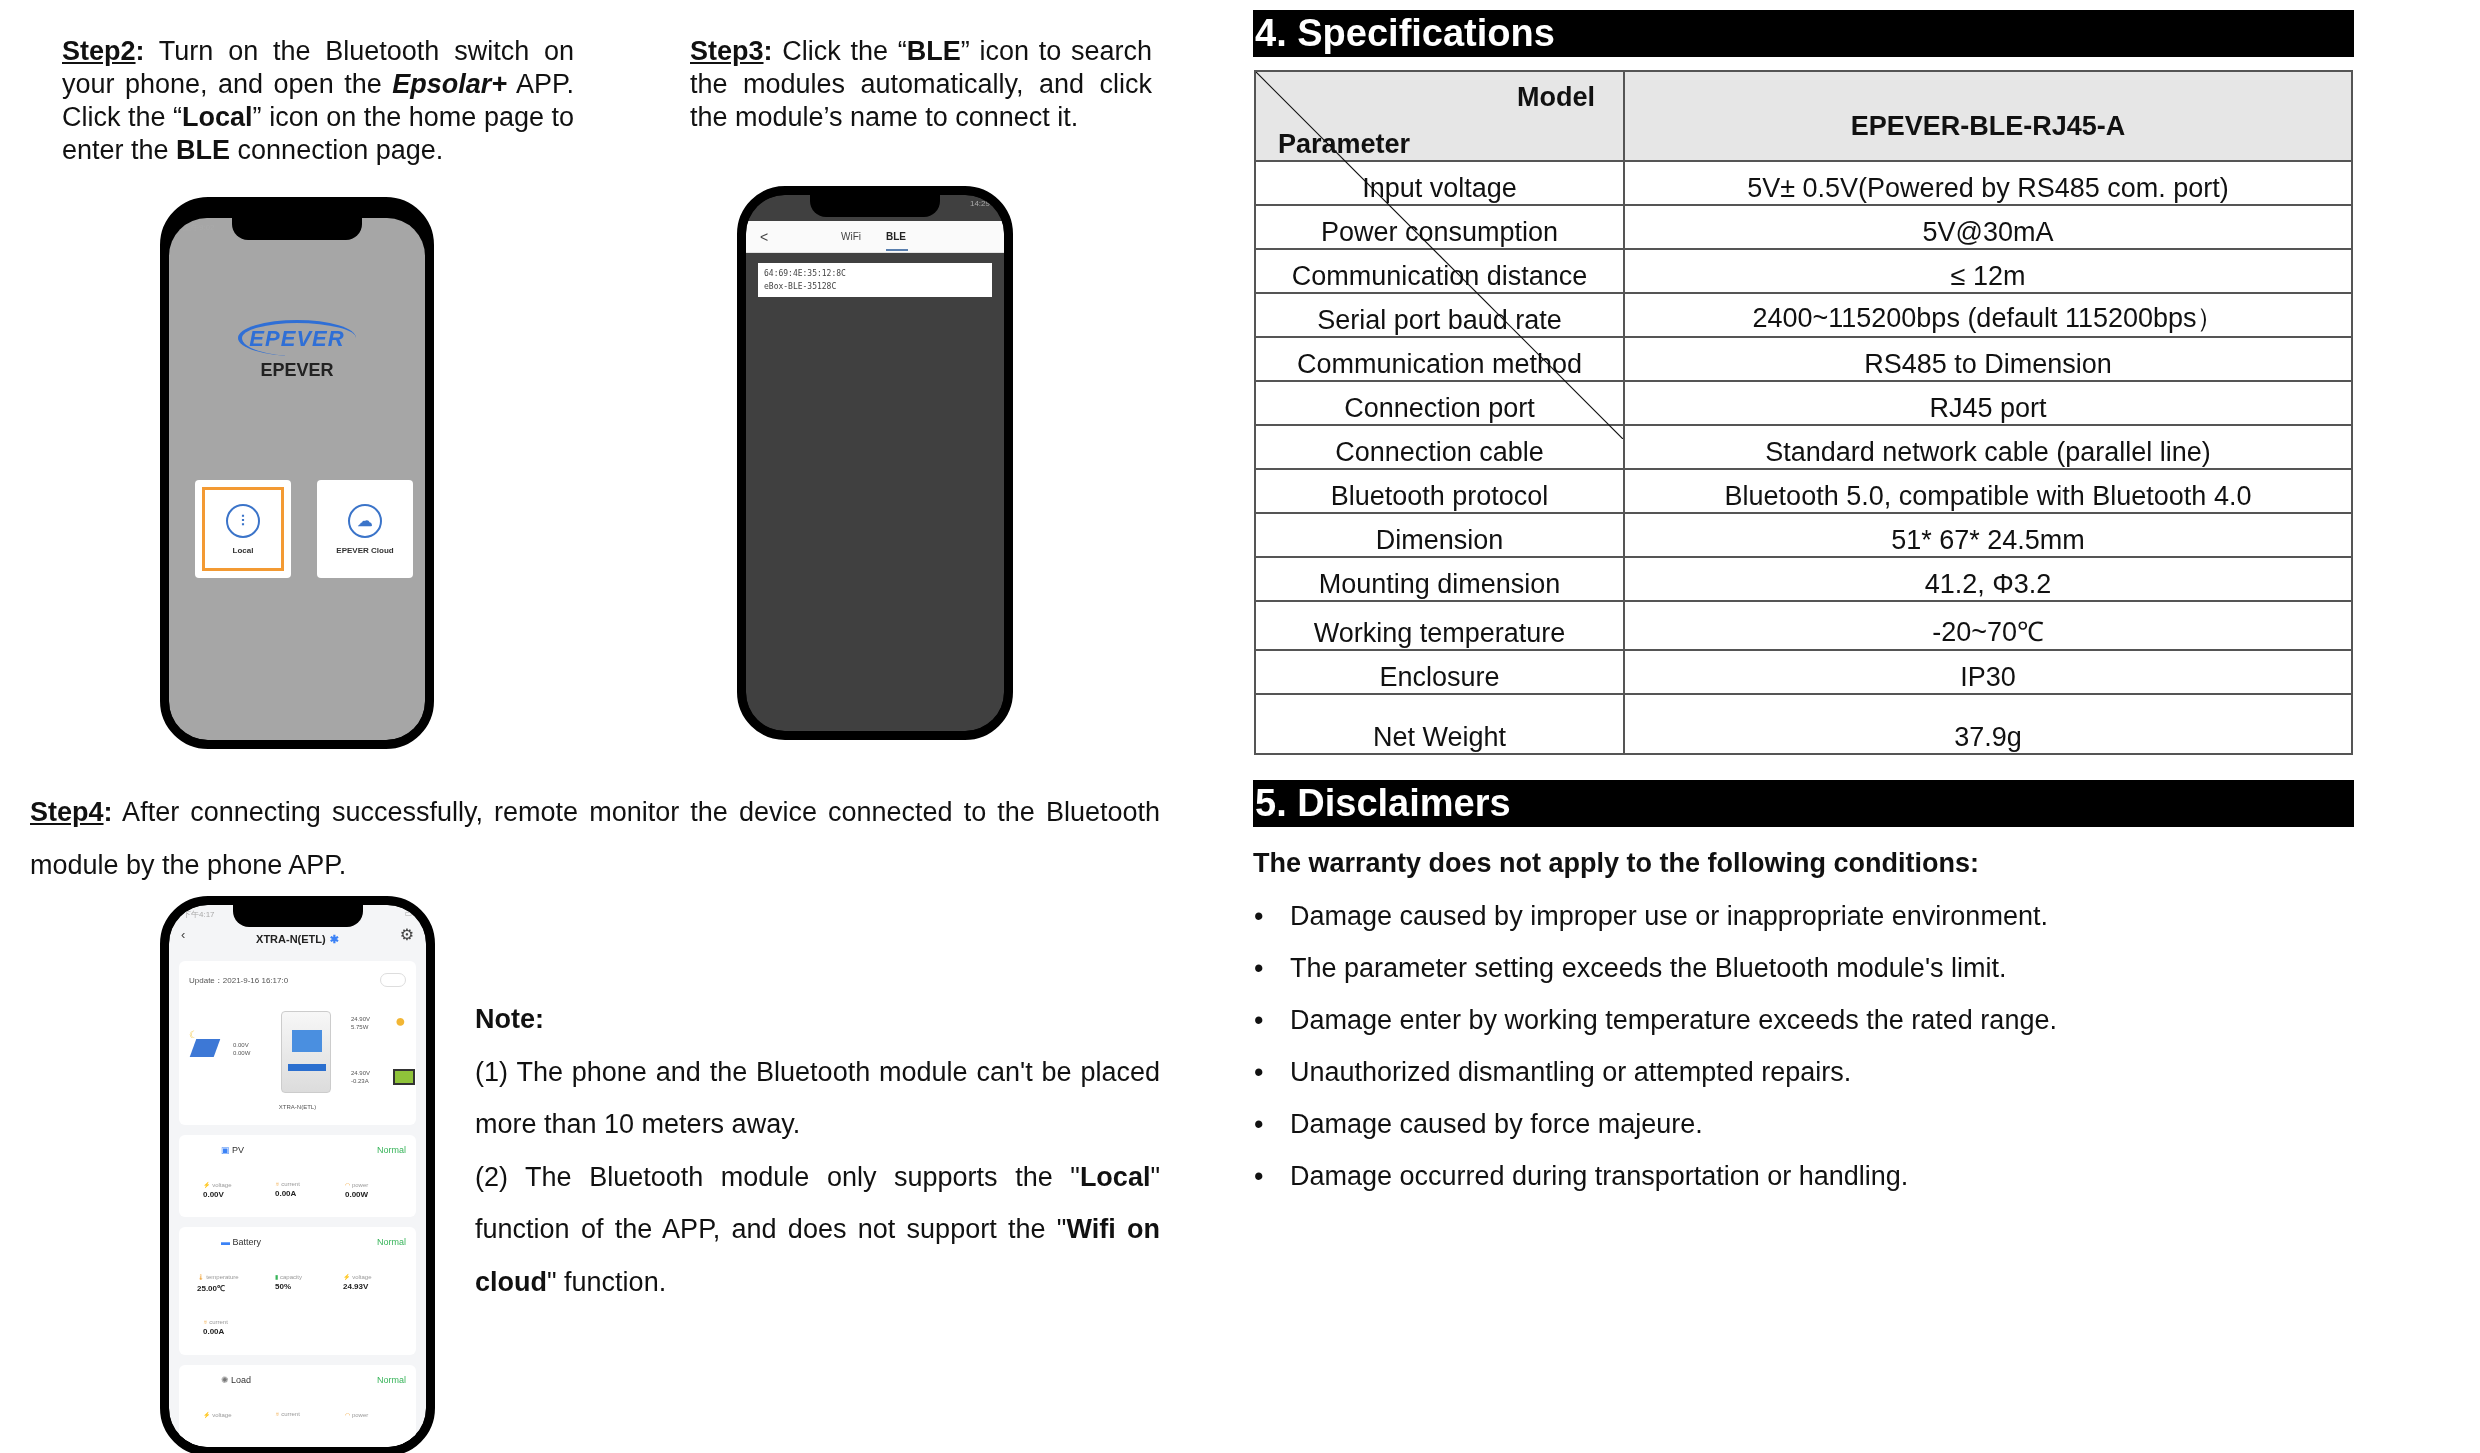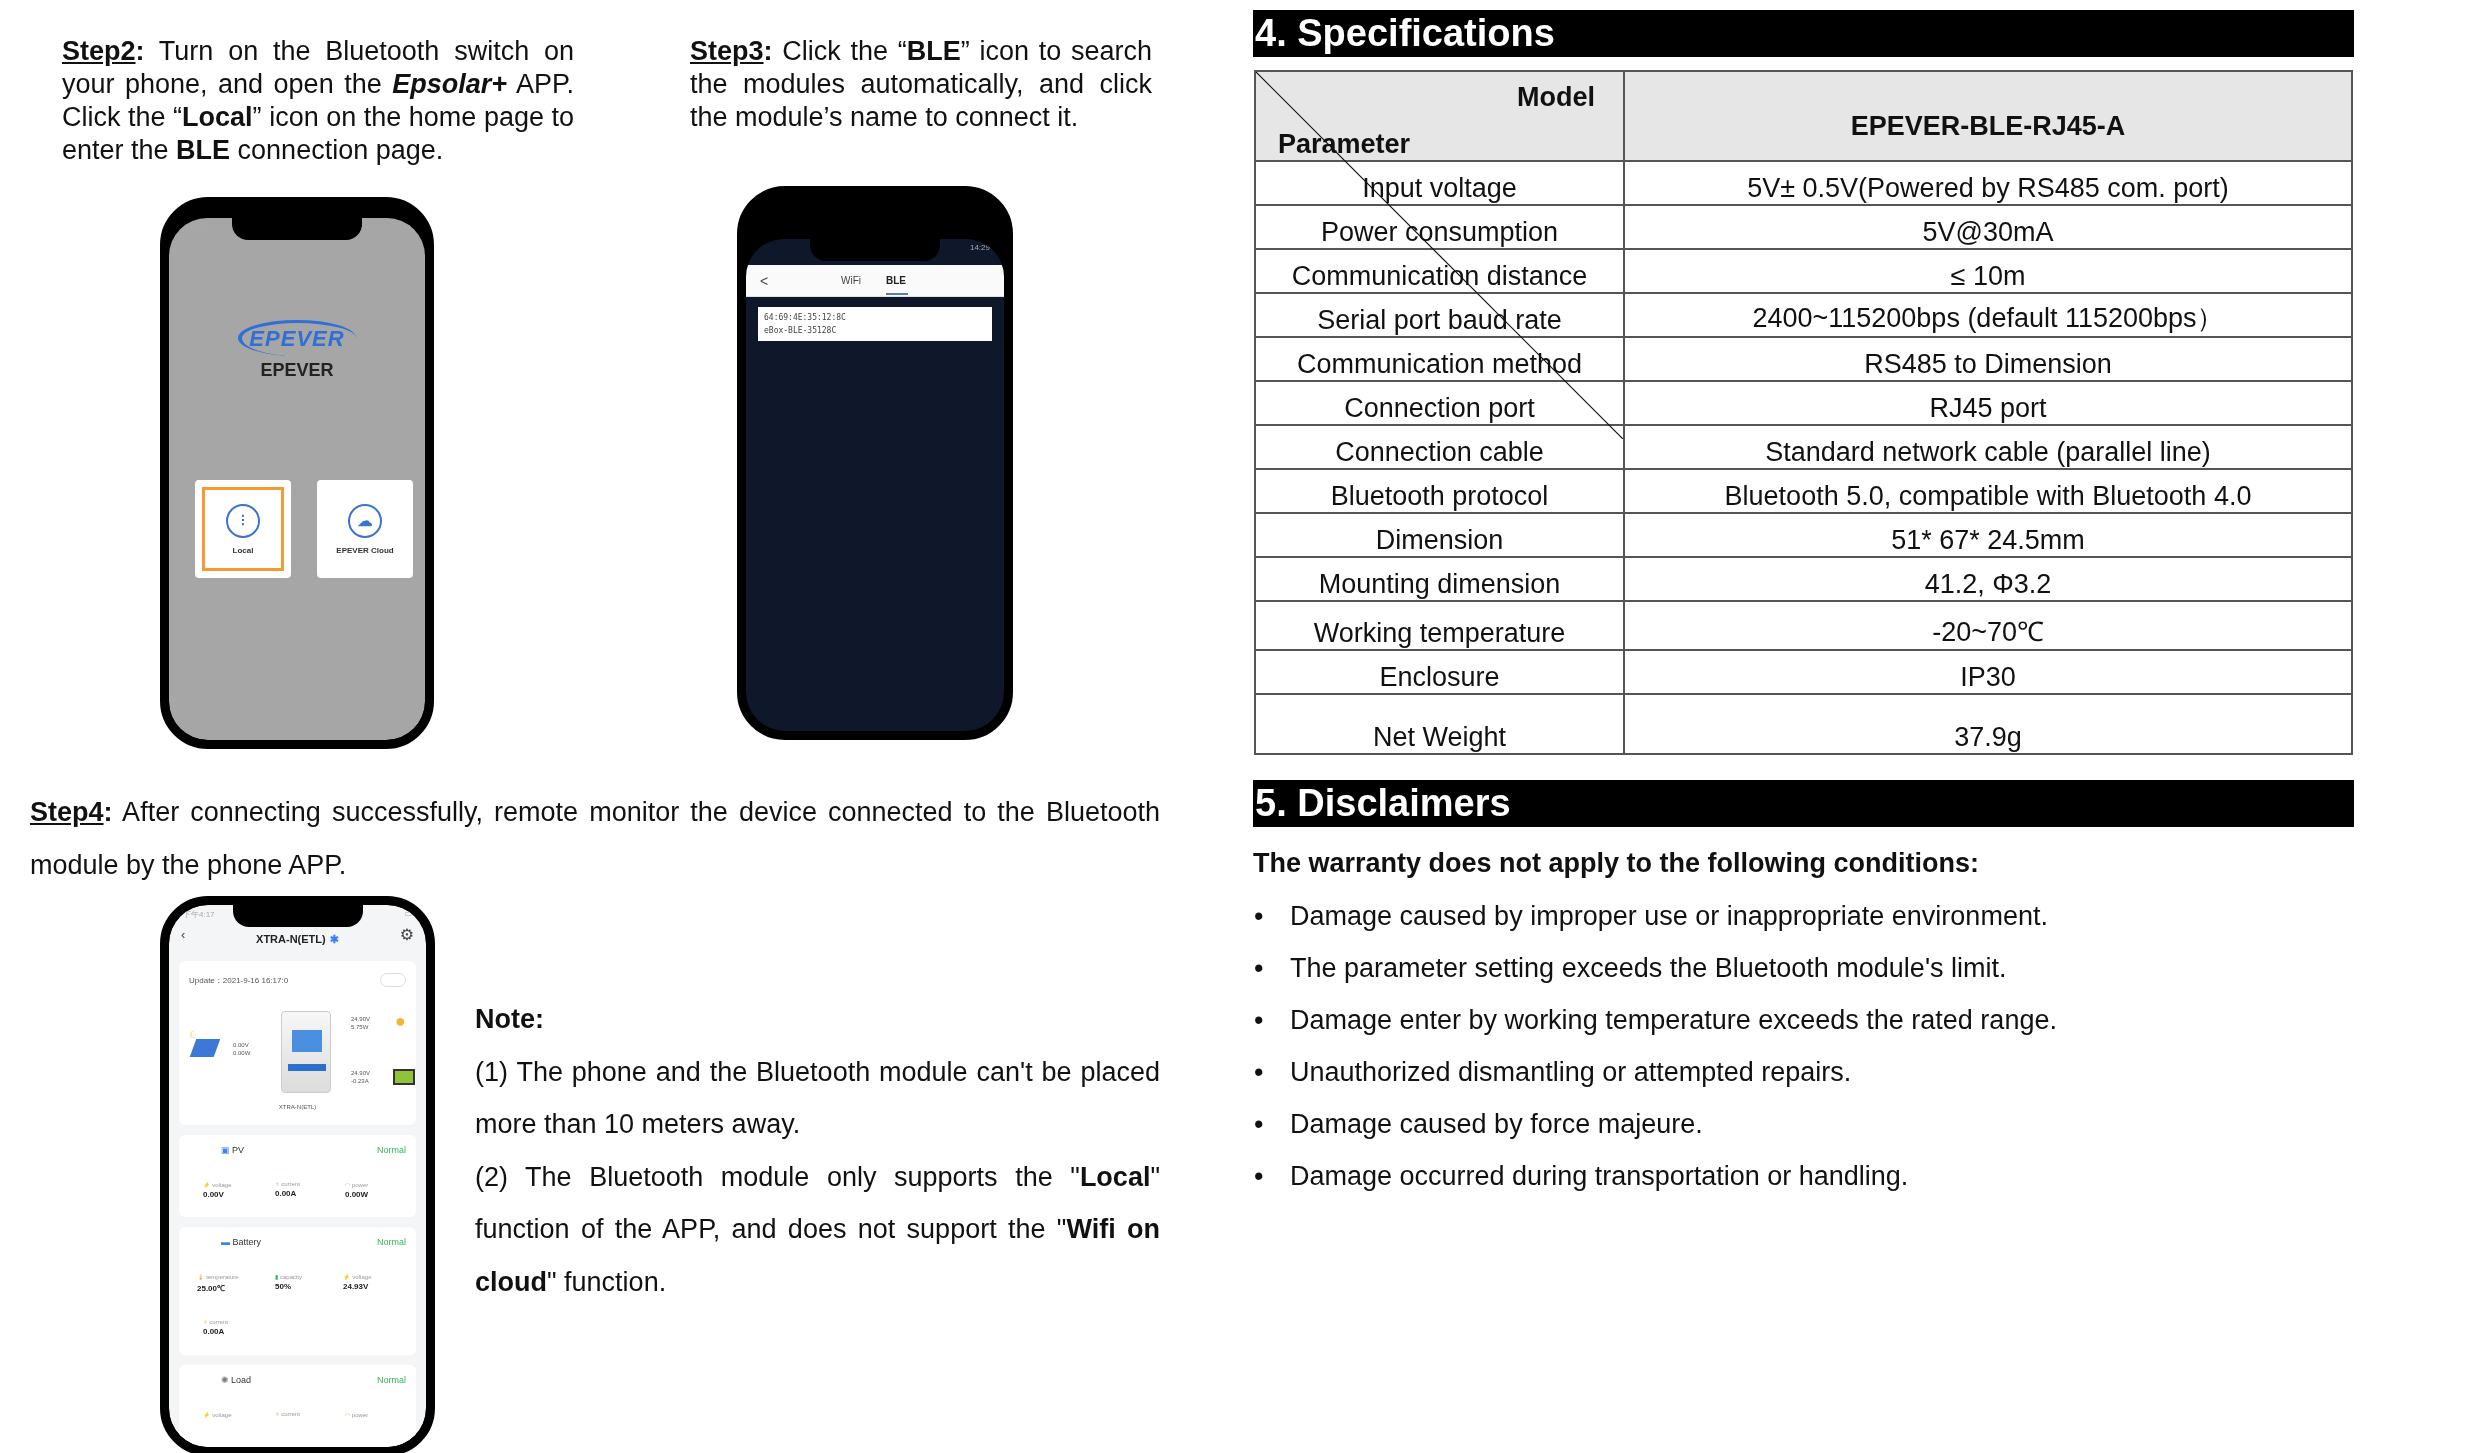--- a/index.html
+++ b/index.html
@@ -17,21 +17,21 @@
   .sbar { position: absolute; top: 4px; left: 14px; right: 14px; height: 14px; font-size: 8px; color: #aaa; display: flex; justify-content: space-between; }
   
   .p1 .screen { background: #a6a6a6; margin-top: 12px; }
   .logo { position: absolute; left: 50%; transform: translateX(-50%); top: 108px; font-size: 22px; font-weight: bold; font-style: italic; color: #2f6fd6; letter-spacing: 1px; }
   .logo-ring { position: absolute; left: 50%; transform: translateX(-50%); top: 102px; width: 118px; height: 36px; border-top: 3px solid #2f6fd6; border-left: 4px solid #2f6fd6; border-radius: 50%; }
   .brand { position: absolute; left: 0; right: 0; top: 142px; text-align: center; font-size: 18px; font-weight: bold; color: #222; }
   .tile { position: absolute; top: 262px; width: 96px; height: 98px; background: #fff; border-radius: 4px; display: flex; flex-direction: column; align-items: center; justify-content: center; font-size: 8px; font-weight: bold; color: #333; }
   .tile .circ { width: 34px; height: 34px; border: 2px solid #3b74c9; border-radius: 50%; color: #3b74c9; font-size: 15px; display: flex; align-items: center; justify-content: center; margin-bottom: 8px; }
   .tile.sel::after { content: ""; position: absolute; inset: 7px; border: 3px solid #f39a33; }
   
-  .p2 .screen { background: #0f172a; margin-top: 44px; }
+  .p2 .screen { background: #404040; }
   .p2 .hdr { position: absolute; top: 26px; left: 0; right: 0; height: 32px; background: #fafafa; border-bottom: 1px solid #e2e2e2; font-size: 10px; color: #444; }
   .p2 .hdr .back { position: absolute; left: 14px; top: 8px; font-size: 14px; }
   .p2 .hdr .t1 { position: absolute; left: 95px; top: 10px; }
   .p2 .hdr .t2 { position: absolute; left: 140px; top: 10px; font-weight: bold; color: #222; }
   .p2 .hdr .ul { position: absolute; left: 140px; top: 28px; width: 22px; height: 2px; background: #5a7fae; }
   .p2 .dev { position: absolute; top: 68px; left: 12px; right: 12px; height: 34px; background: #fff; font-size: 8px; color: #444; font-family: "DejaVu Sans Mono", monospace; padding: 4px 6px; line-height: 13px; }
   
   .p3 .screen { background: #f4f5f7; }
   .p3 .title { position: absolute; top: 28px; left: 0; right: 0; text-align: center; font-size: 11px; font-weight: bold; color: #222; }
   .p3 .title .bt { color: #3b82f6; margin-left: 4px; }
@@ -208,21 +208,21 @@
       <tr>
         <td class="c1" style="height: 44px;">Input voltage</td>
         <td style="height: 44px;">5V± 0.5V(Powered by RS485 com. port)</td>
       </tr>
       <tr>
         <td class="c1" style="height: 44px;">Power consumption</td>
         <td style="height: 44px;">5V@30mA</td>
       </tr>
       <tr>
         <td class="c1" style="height: 44px;">Communication distance</td>
-        <td style="height: 44px;">≤ 10m</td>
+        <td style="height: 44px;">≤ 12m</td>
       </tr>
       <tr>
         <td class="c1" style="height: 44px;">Serial port baud rate</td>
         <td style="height: 44px;">2400~115200bps (default 115200bps）</td>
       </tr>
       <tr>
         <td class="c1" style="height: 44px;">Communication method</td>
         <td style="height: 44px;">RS485 to Dimension</td>
       </tr>
       <tr>

